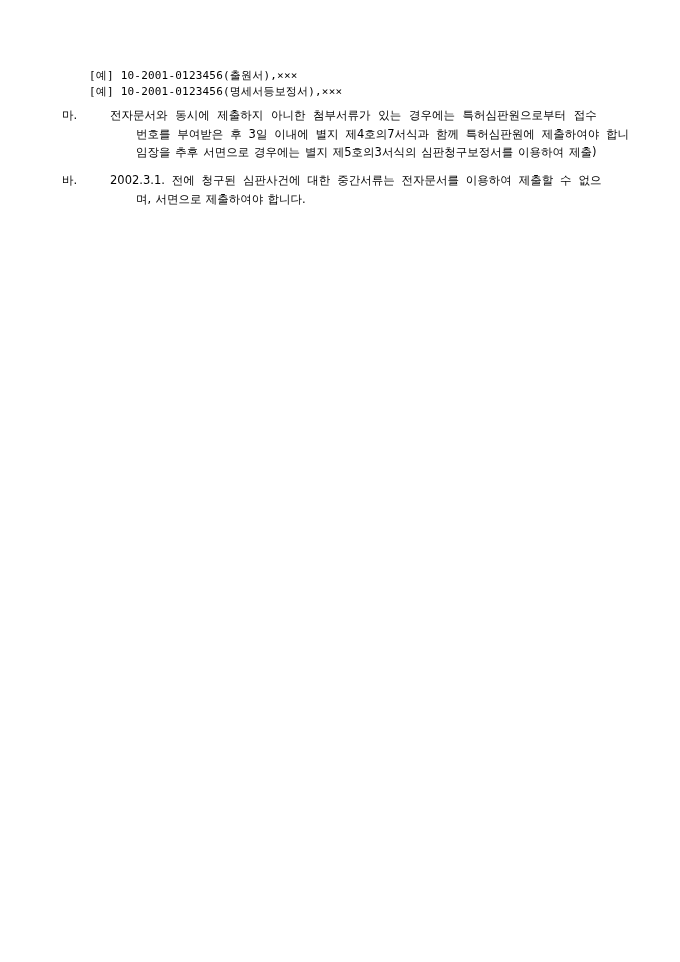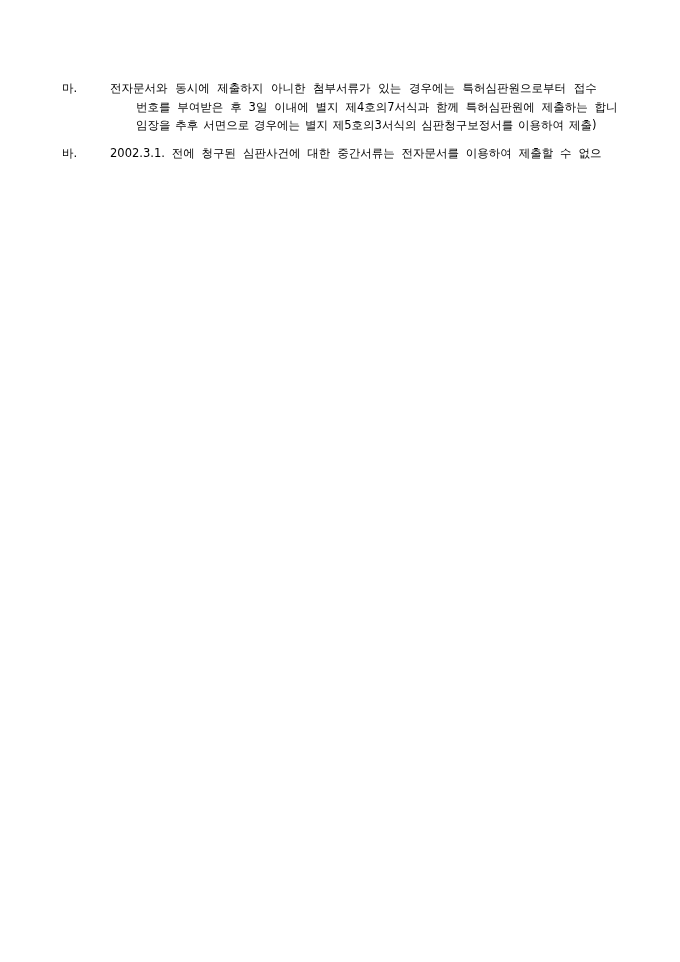--- a/index.html
+++ b/index.html
@@ -71,31 +71,34 @@
   .indent {
     padding-left: 26px;
   }
 </style>
 </head>
 <body>
 
 <div class="page">
   <div class="doc-body">
 
+    <div class="example-line">[예] 10-2001-0123456(출원서),×××</div>
+    <div class="example-line">[예] 10-2001-0123456(명세서등보정서),×××</div>
 
     <div class="clause">
       <div class="clause-marker">마.</div>
       <div class="clause-text">
         <span class="ln j1">전자문서와 동시에 제출하지 아니한 첨부서류가 있는 경우에는 특허심판원으로부터 접수</span>
-        <span class="ln j2 indent">번호를 부여받은 후 3일 이내에 별지 제4호의7서식과 함께 특허심판원에 제출하는 합니</span>
+        <span class="ln j2 indent">번호를 부여받은 후 3일 이내에 별지 제4호의7서식과 함께 특허심판원에 제출하여야 합니</span>
         <span class="ln j4 indent">임장을 추후 서면으로 경우에는 별지 제5호의3서식의 심판청구보정서를 이용하여 제출)</span>
       </div>
     </div>
 
     <div class="clause">
       <div class="clause-marker">바.</div>
       <div class="clause-text">
         <span class="ln j2">2002.3.1. 전에 청구된 심판사건에 대한 중간서류는 전자문서를 이용하여 제출할 수 없으</span>
+        <span class="ln last indent">며, 서면으로 제출하여야 합니다.</span>
       </div>
     </div>
 
   </div>
 </div>
 
 </body></html>

